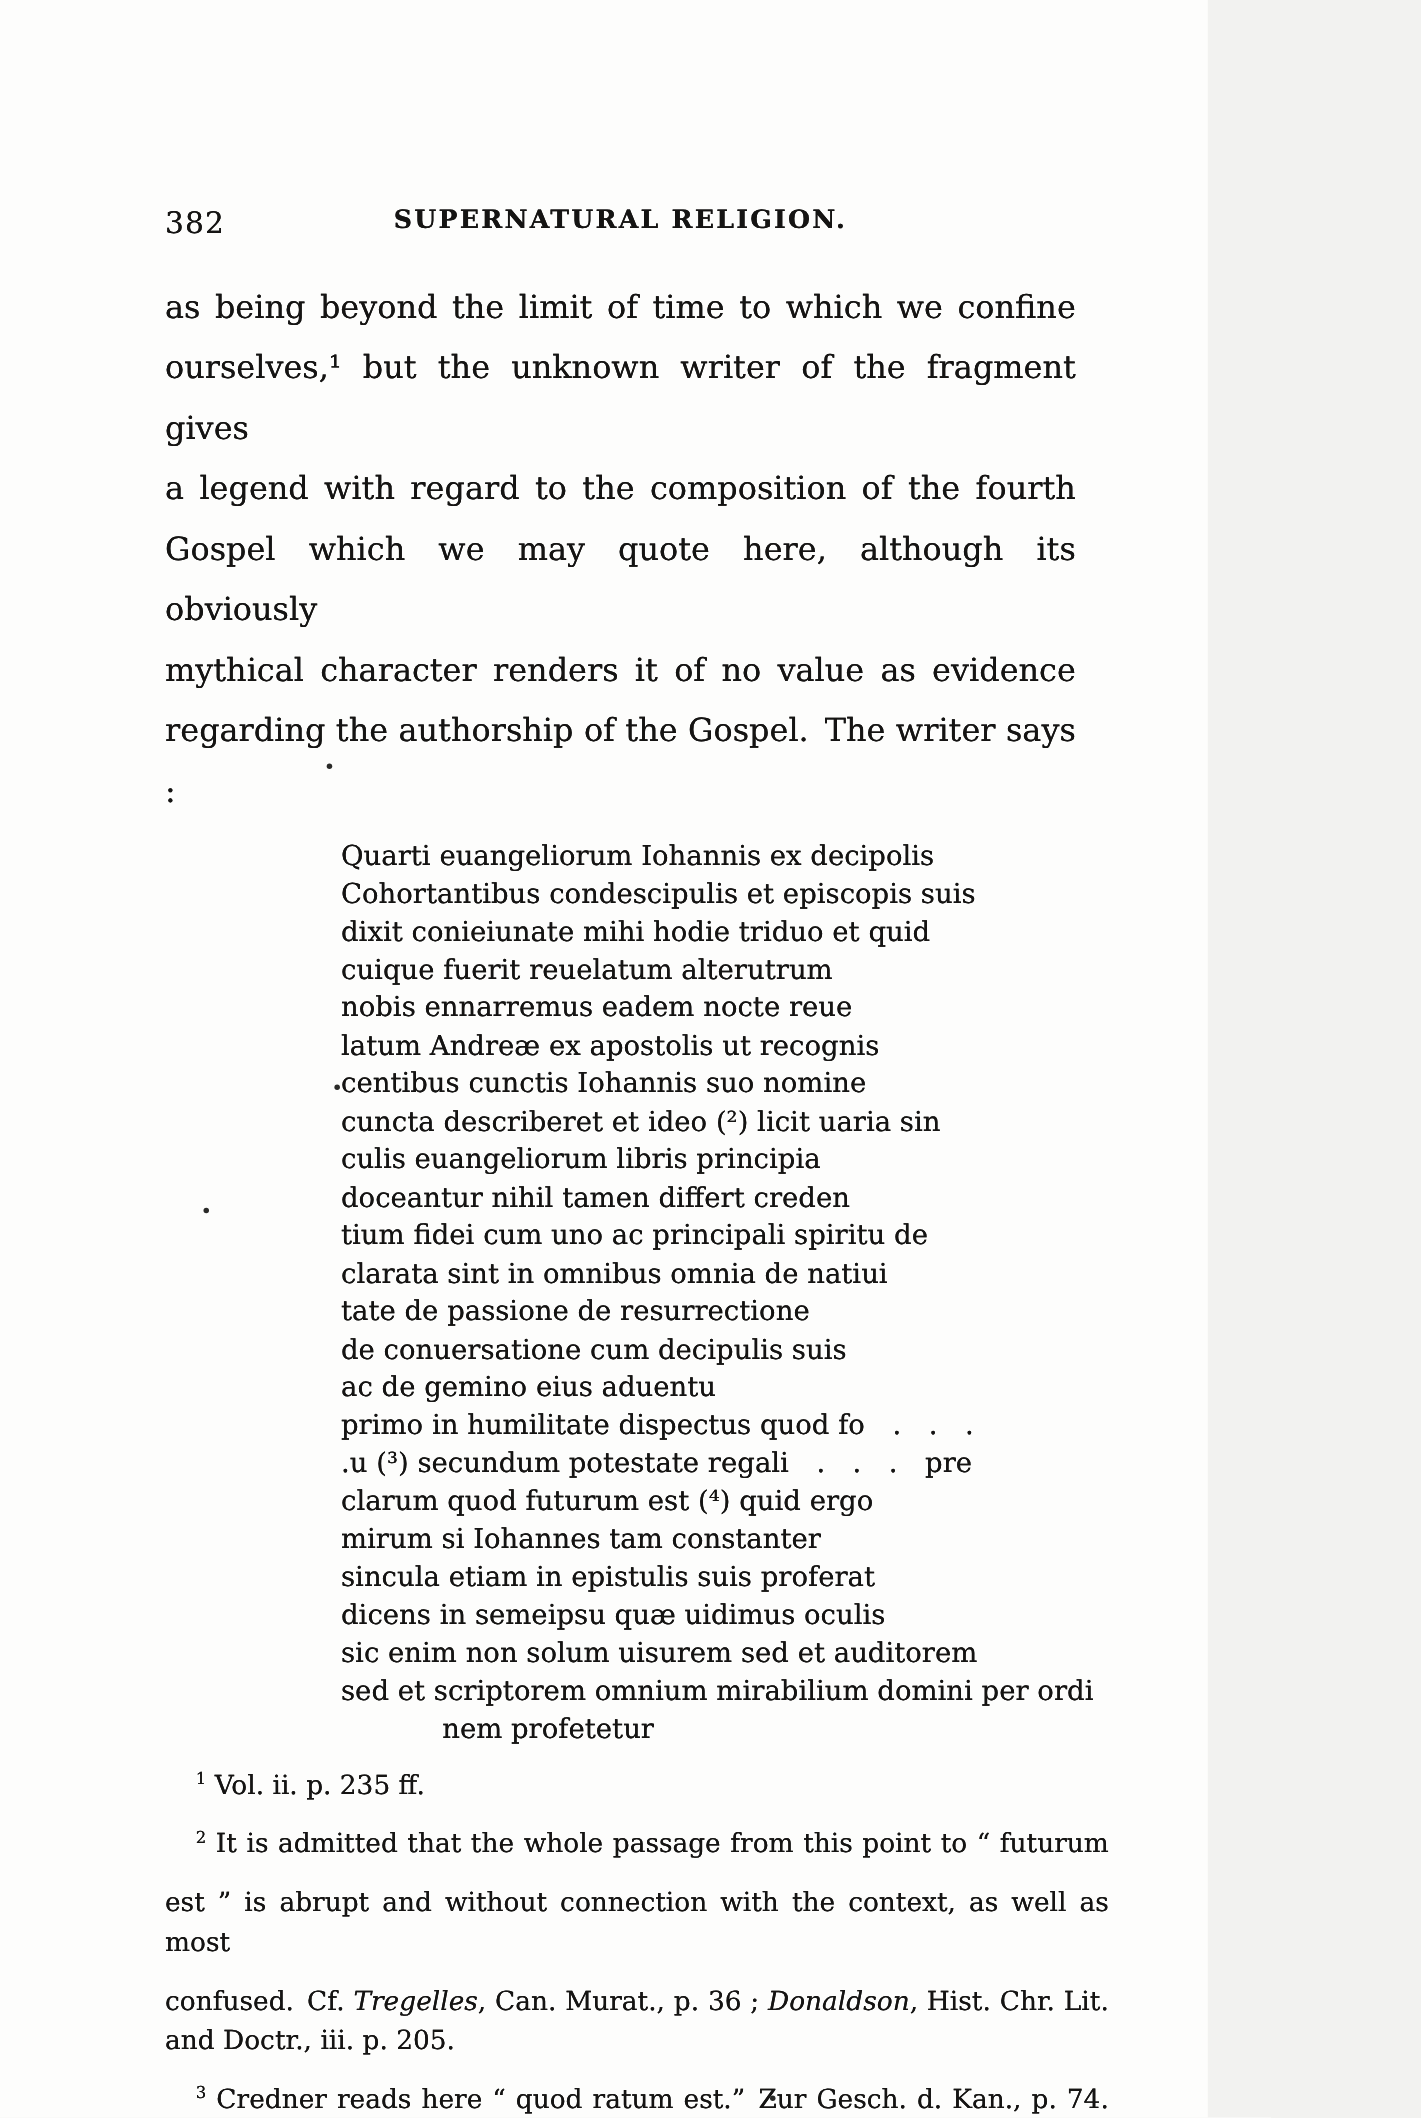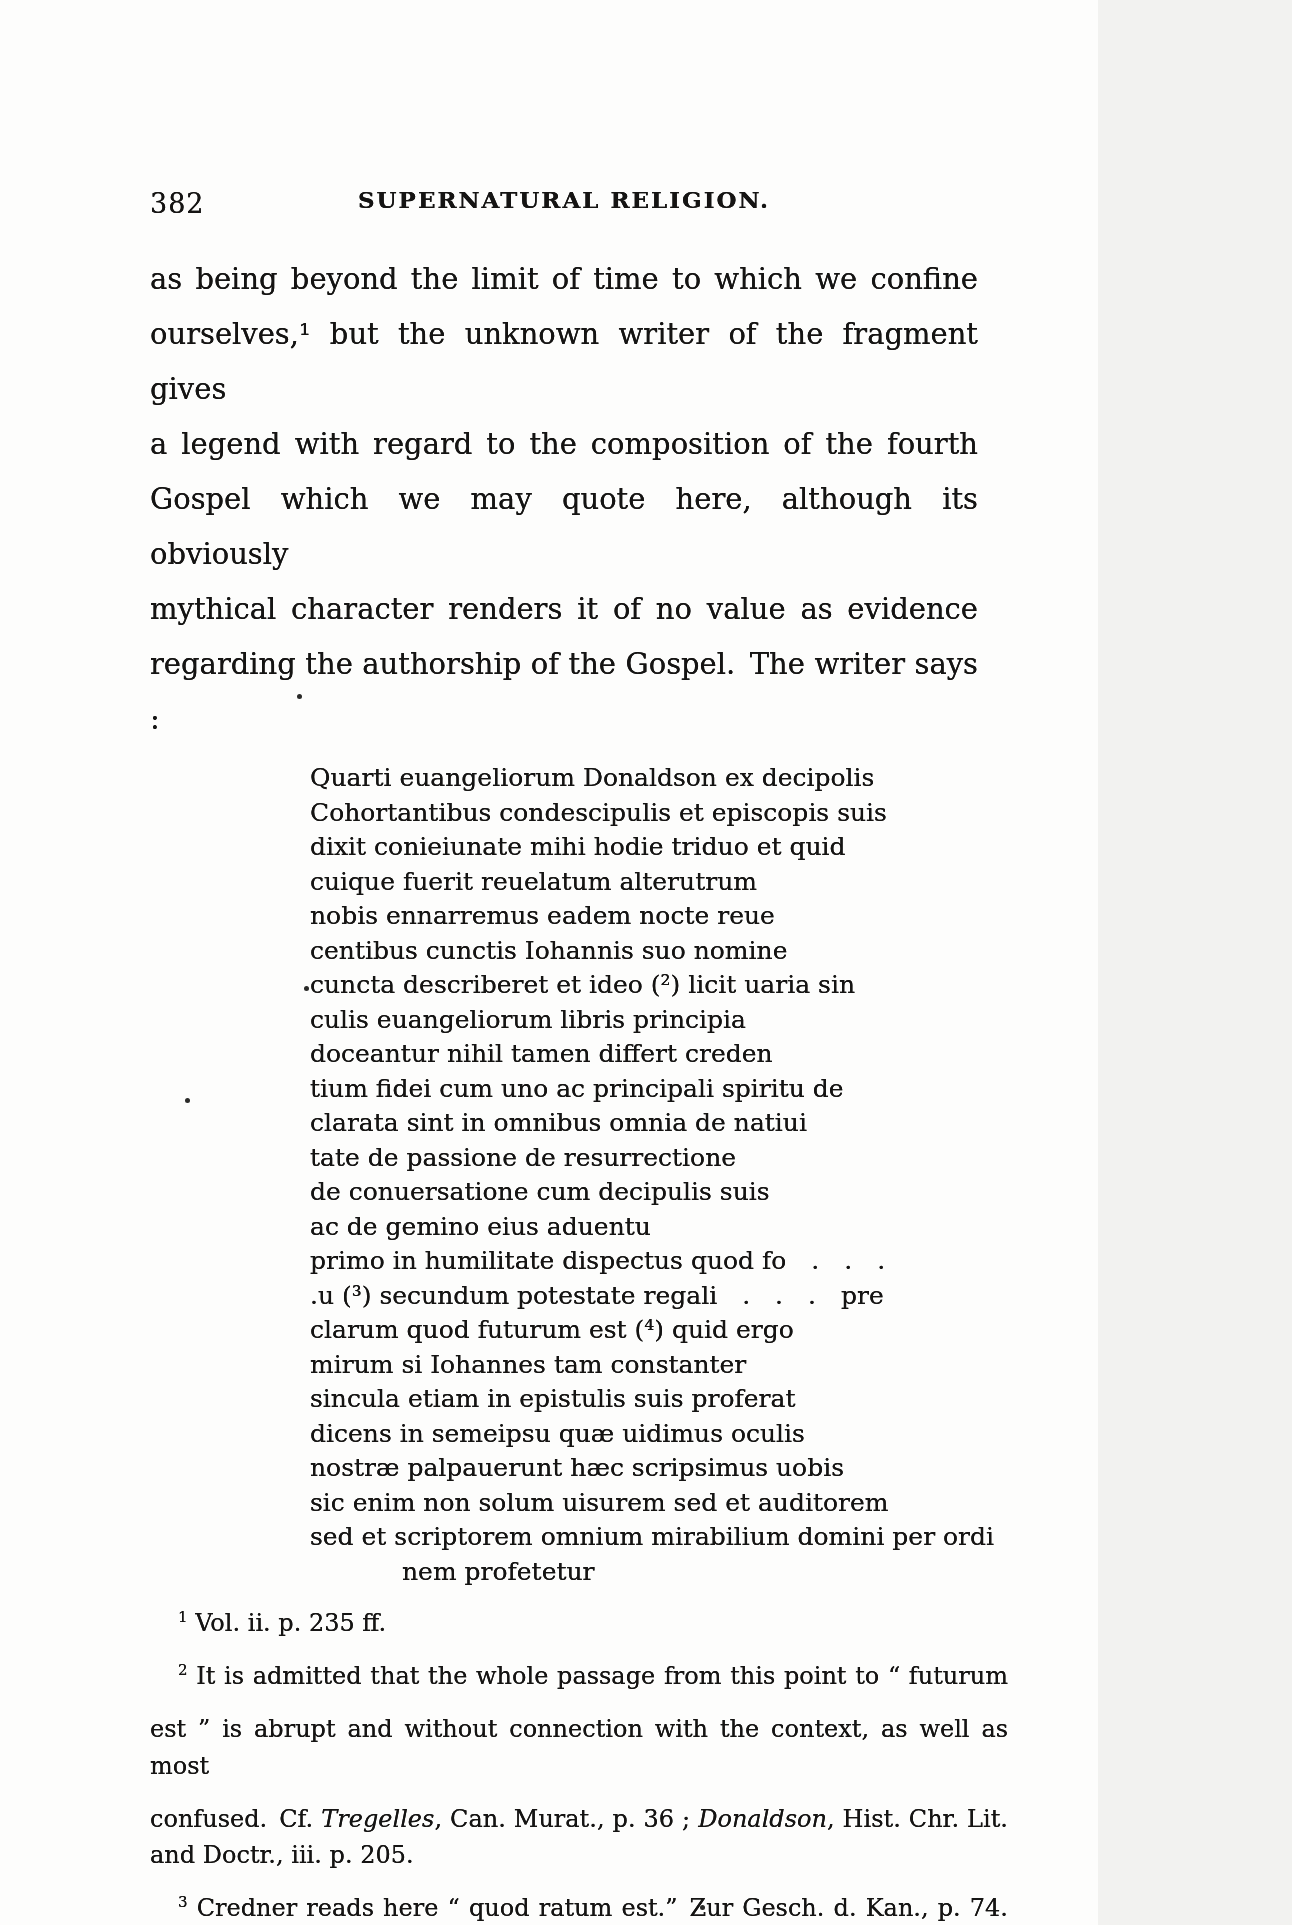--- a/index.html
+++ b/index.html
@@ -101,41 +101,41 @@
     <div class="para">
       <div class="jline">as being beyond the limit of time to which we confine</div>
       <div class="jline">ourselves,¹ but the unknown writer of the fragment gives</div>
       <div class="jline">a legend with regard to the composition of the fourth</div>
       <div class="jline">Gospel which we may quote here, although its obviously</div>
       <div class="jline">mythical character renders it of no value as evidence</div>
       <div class="jline">regarding the authorship of the Gospel. The writer says :</div>
     </div>
 
     <div class="quote">
-      <div class="qline">Quarti euangeliorum Donaldson ex decipolis</div>
+      <div class="qline">Quarti euangeliorum Iohannis ex decipolis</div>
       <div class="qline">Cohortantibus condescipulis et episcopis suis</div>
       <div class="qline">dixit conieiunate mihi hodie triduo et quid</div>
       <div class="qline">cuique fuerit reuelatum alterutrum</div>
       <div class="qline">nobis ennarremus eadem nocte reue</div>
+      <div class="qline">latum Andreæ ex apostolis ut recognis</div>
       <div class="qline">centibus cunctis Iohannis suo nomine</div>
       <div class="qline">cuncta describeret et ideo (²) licit uaria sin</div>
       <div class="qline">culis euangeliorum libris principia</div>
       <div class="qline">doceantur nihil tamen differt creden</div>
       <div class="qline">tium fidei cum uno ac principali spiritu de</div>
       <div class="qline">clarata sint in omnibus omnia de natiui</div>
       <div class="qline">tate de passione de resurrectione</div>
       <div class="qline">de conuersatione cum decipulis suis</div>
       <div class="qline">ac de gemino eius aduentu</div>
       <div class="qline">primo in humilitate dispectus quod fo . . .</div>
       <div class="qline">.u (³) secundum potestate regali . . . pre</div>
       <div class="qline">clarum quod futurum est (⁴) quid ergo</div>
       <div class="qline">mirum si Iohannes tam constanter</div>
       <div class="qline">sincula etiam in epistulis suis proferat</div>
       <div class="qline">dicens in semeipsu quæ uidimus oculis</div>
-      <div class="qline">nostræ palpauerunt hæc scripsimus uobis</div>
       <div class="qline">sic enim non solum uisurem sed et auditorem</div>
       <div class="qline">sed et scriptorem omnium mirabilium domini per ordi</div>
       <div class="qline cont">nem profetetur</div>
     </div>
 
     <div class="footnotes">
 
       <div>
         <div class="fline first"><sup>1</sup> <span>Vol. ii. p. 235 ff.</span></div>
       </div>

